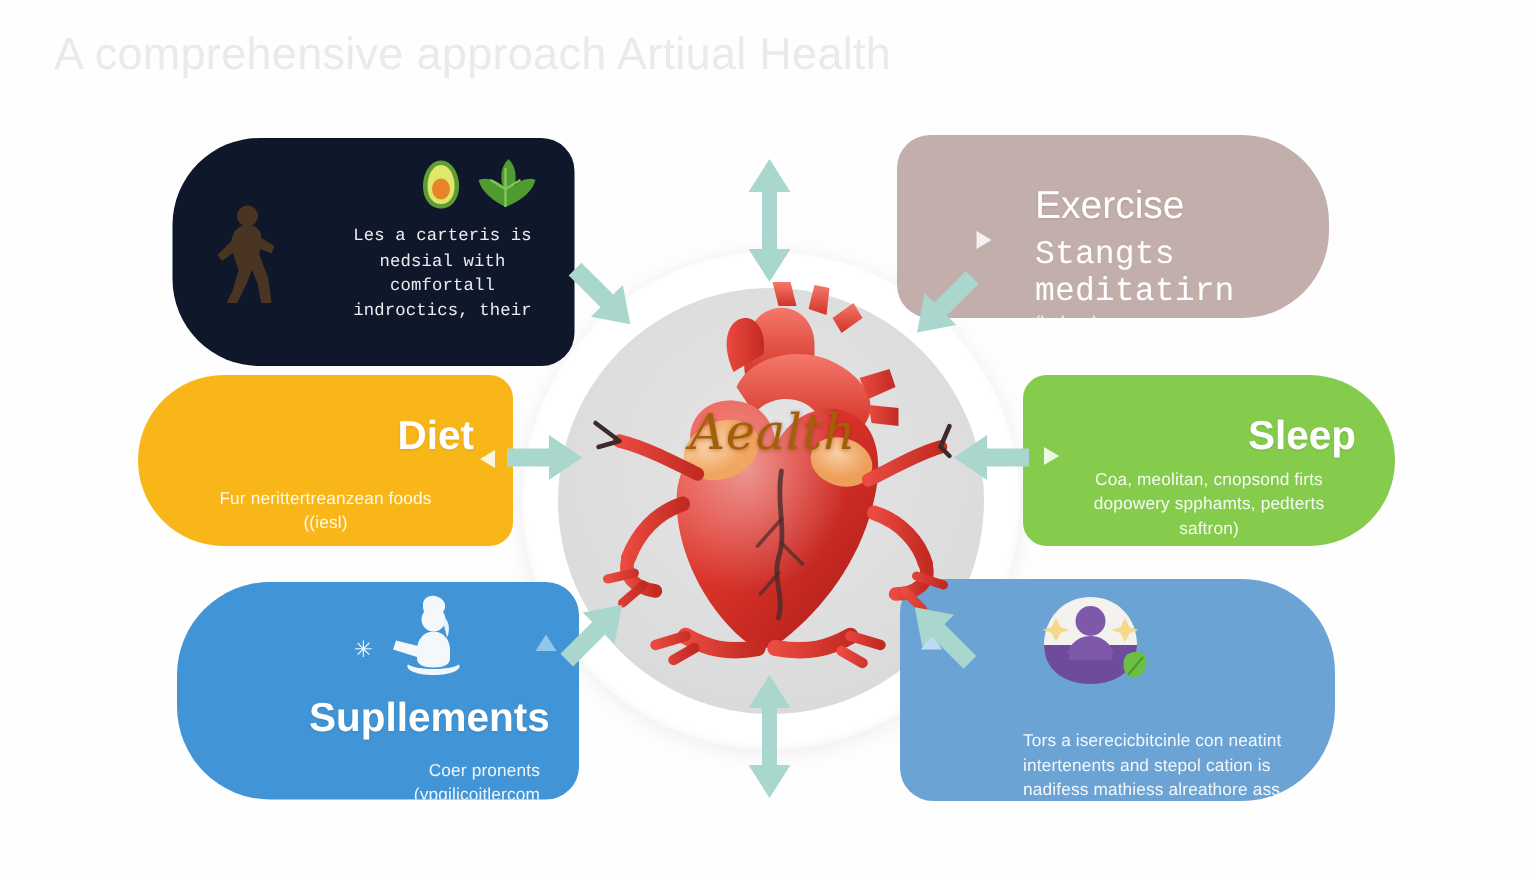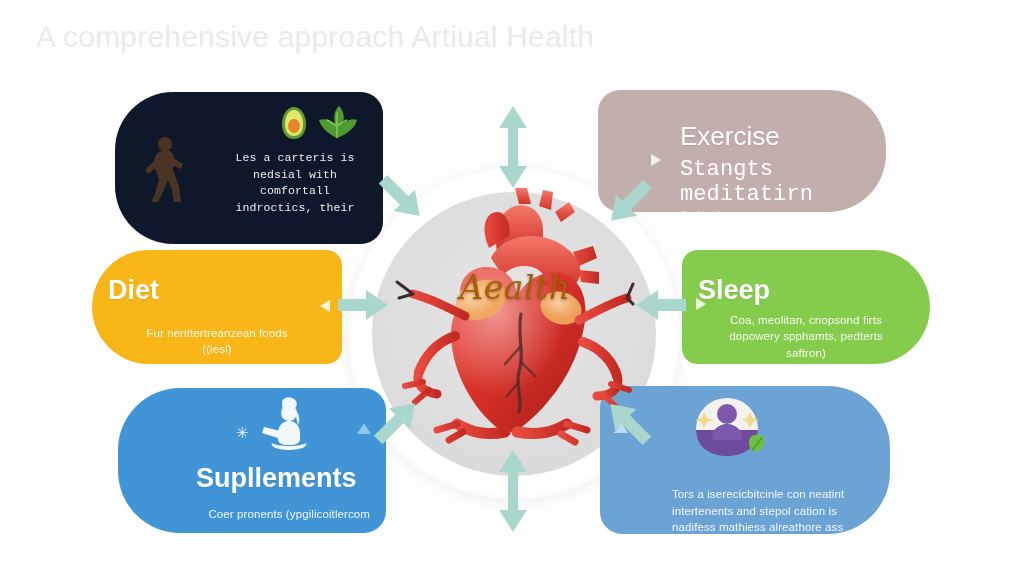--- a/index.html
+++ b/index.html
@@ -24,21 +24,21 @@
     font-weight: 400;
     letter-spacing: 0.2px;
     color: #e9eaec;
     white-space: nowrap;
     font-family: "Liberation Sans", sans-serif;
   }
 
   
   .card {
     position: absolute;
-    padding: 14px 16px;
+    padding: 14px 26px;
     color: #ffffff;
     overflow: hidden;
   }
   .card-title {
     font-size: 27px;
     font-weight: 700;
     line-height: 1.1;
     color: #ffffff;
     text-shadow: 0 1px 2px rgba(0,0,0,0.10);
   }
@@ -80,21 +80,21 @@
   #card-mindfulness {
     left: 600px; top: 386px; width: 290px; height: 148px;
     background: #6ba3d4;
     border-radius: 22px 62px 62px 22px;
   }
 
   
   #card-exercise .card-title,
   #card-exercise .card-body { text-align: left; }
   #card-diet .card-title,
-  #card-sleep .card-title { text-align: left; }
+  #card-sleep .card-title { text-align: right; }
   #card-diet .card-body,
   #card-sleep .card-body { text-align: center; }
 
   .card-inner { position: relative; z-index: 3; }
 
   
   .icon-wrap { position: absolute; z-index: 2; }
   #icon-walking  { left: 26px;  top: 44px; }
   #icon-avocado  { left: 166px; top: 14px; }
   #icon-greens   { left: 200px; top: 12px; }

